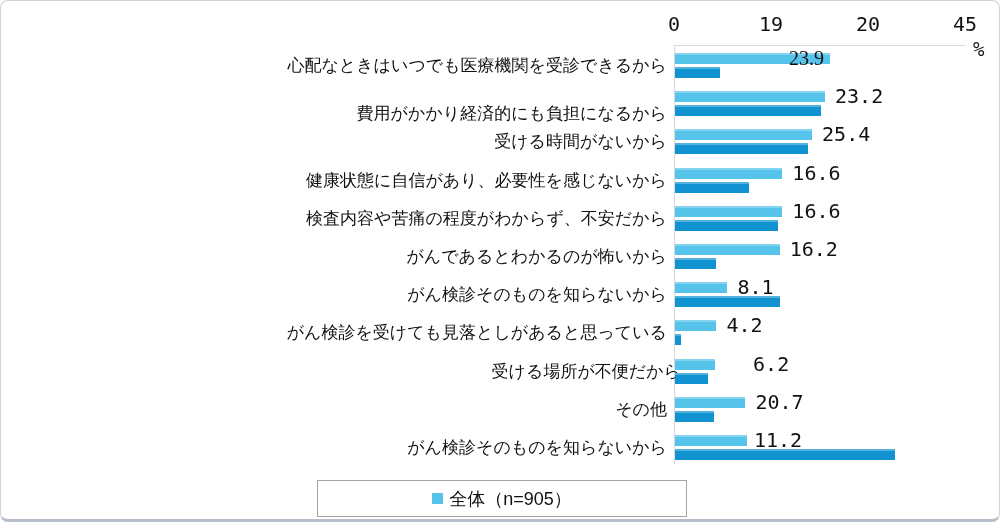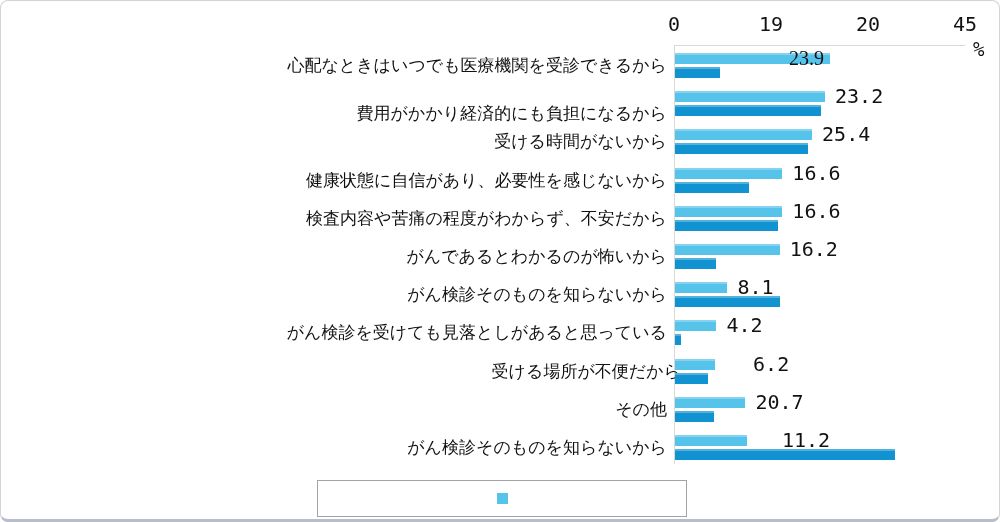--- a/index.html
+++ b/index.html
@@ -110,20 +110,21 @@
       <div class="bar" style="left: 674px; top: 357.6px; width: 40.0933px; background: rgb(85, 195, 234);"></div>
       <div class="bar" style="left: 674px; top: 371.6px; width: 32.98px; background: rgb(17, 147, 210);"></div>
       <span class="val-label" style="left: 724.093px; top: 351.6px; margin-left: 28px;">6.2</span>
       <div class="cat-label" style="top: 397.8px;">その他</div>
       <div class="bar" style="left: 674px; top: 395.8px; width: 70.4867px; background: rgb(85, 195, 234);"></div>
       <div class="bar" style="left: 674px; top: 409.8px; width: 38.8px; background: rgb(17, 147, 210);"></div>
       <span class="val-label" style="left: 754.487px; top: 389.8px;">20.7</span>
       <div class="cat-label" style="top: 436px;">がん検診そのものを知らないから</div>
       <div class="bar" style="left: 674px; top: 434px; width: 72.4267px; background: rgb(85, 195, 234);"></div>
       <div class="bar" style="left: 674px; top: 448px; width: 219.867px; background: rgb(17, 147, 210);"></div>
-      <span class="val-label" style="left: 781px; top: 428px;">11.2</span>
+      <span class="val-label" style="left: 753px; top: 428px;">11.2</span>
     </div>
   <div class="legend" id="legend">
       <div class="legend-item">
         <span class="legend-swatch" style="background: rgb(85, 195, 234);"></span>
+        <span class="legend-label">全体（n=905）</span>
       </div>
     </div>
 </div>
 
 </body></html>

